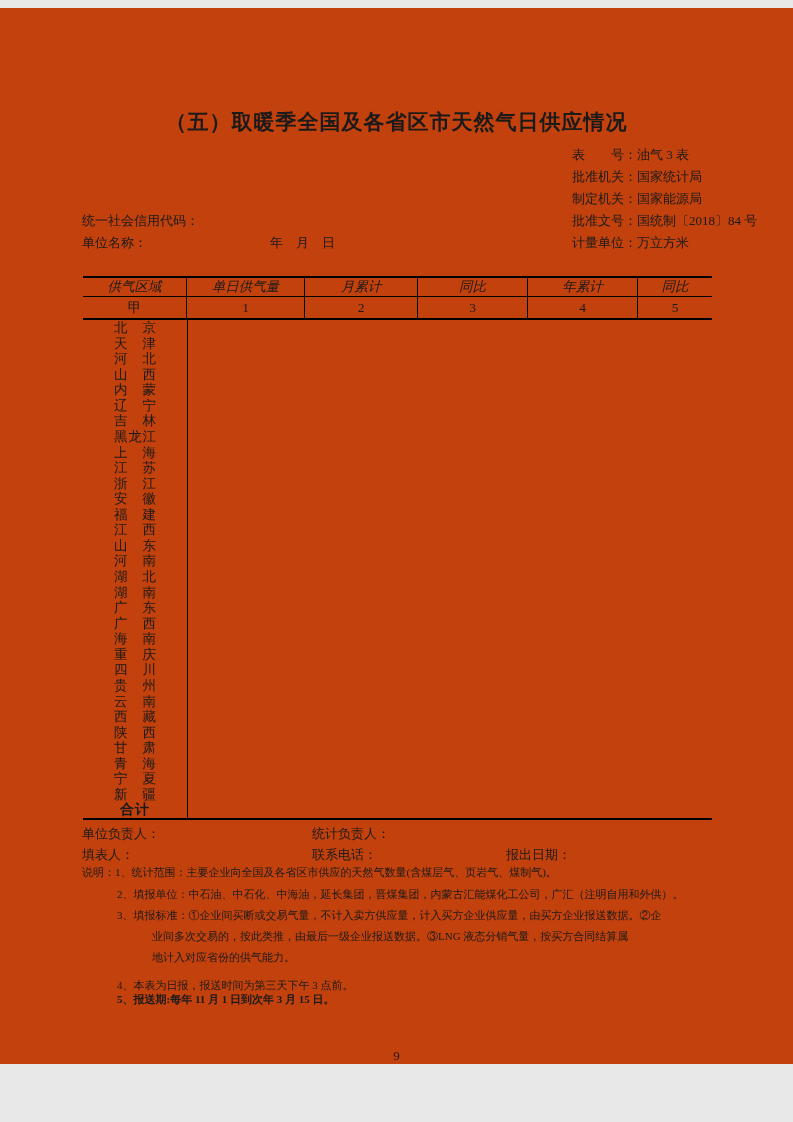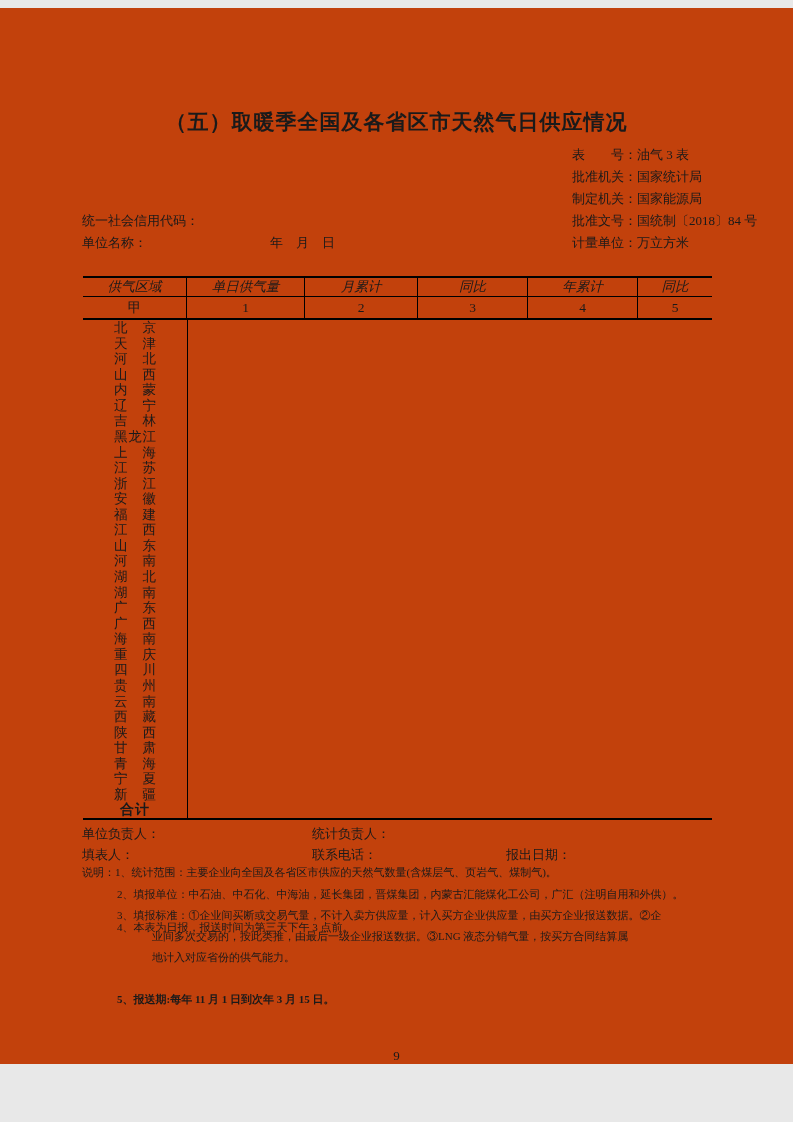--- a/index.html
+++ b/index.html
@@ -247,18 +247,18 @@
     <span>填表人：</span>
     <span class="fl-abs" style="left:230px;">联系电话：</span>
     <span class="fl-abs" style="left:424px;">报出日期：</span>
   </div>
 
   <div class="notes-line" style="left:82px;  top:857px;">说明：1、统计范围：主要企业向全国及各省区市供应的天然气数量(含煤层气、页岩气、煤制气)。</div>
   <div class="notes-line" style="left:117px; top:879px;">2、填报单位：中石油、中石化、中海油，延长集团，晋煤集团，内蒙古汇能煤化工公司，广汇（注明自用和外供）。</div>
   <div class="notes-line" style="left:117px; top:900px;">3、填报标准：①企业间买断或交易气量，不计入卖方供应量，计入买方企业供应量，由买方企业报送数据。②企</div>
   <div class="notes-line" style="left:152px; top:921px;">业间多次交易的，按此类推，由最后一级企业报送数据。③LNG 液态分销气量，按买方合同结算属</div>
   <div class="notes-line" style="left:152px; top:942px;">地计入对应省份的供气能力。</div>
-  <div class="notes-line" style="left:117px; top:912px;">4、本表为日报，报送时间为第三天下午 3 点前。</div>
+  <div class="notes-line" style="left:117px; top:970px;">4、本表为日报，报送时间为第三天下午 3 点前。</div>
   <div class="notes-line" style="left:117px; top:984px;font-weight:bold;">5、报送期:每年 11 月 1 日到次年 3 月 15 日。</div>
 
   <div class="page-num">9</div>
 
 </div>
 
 </body></html>

